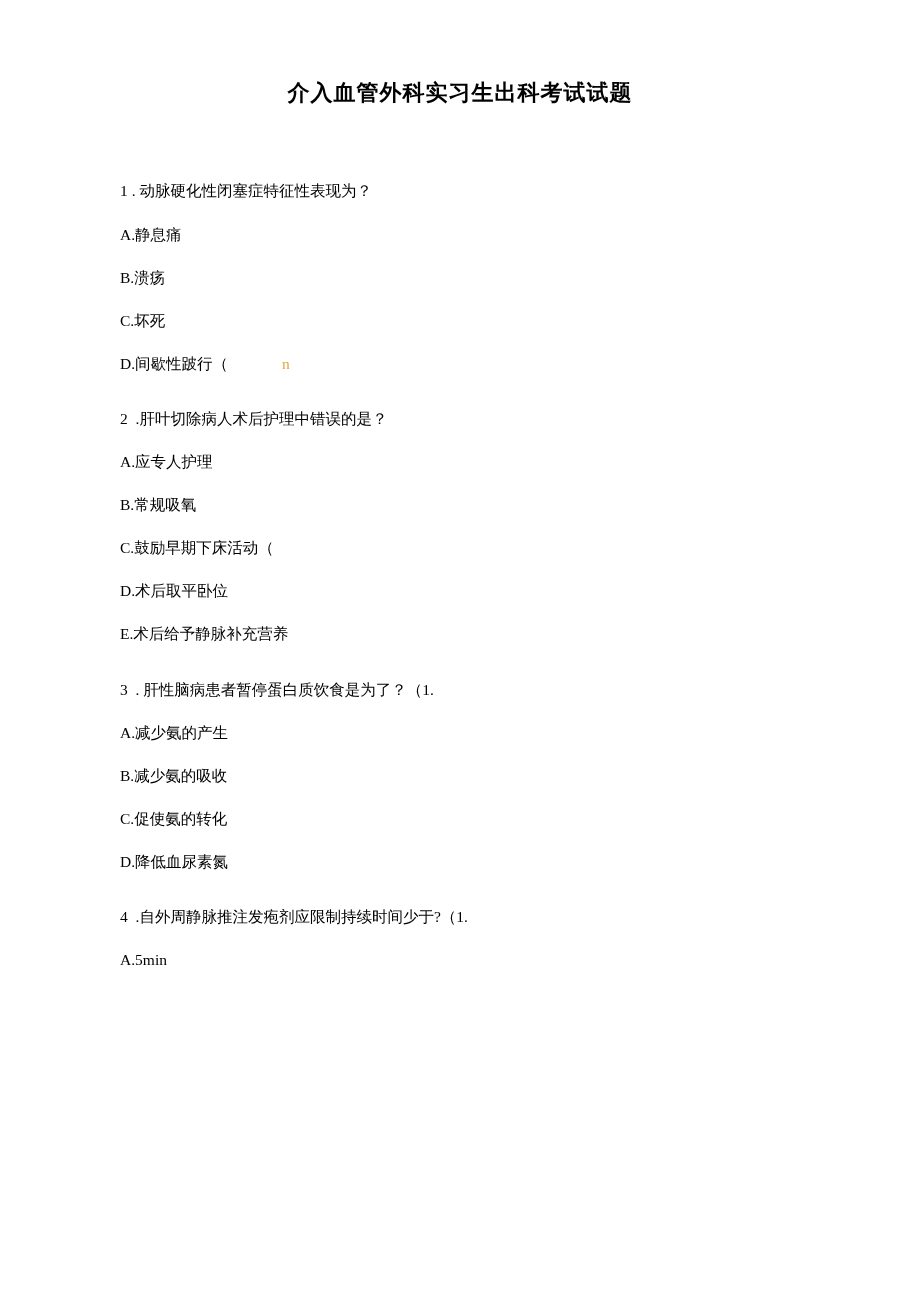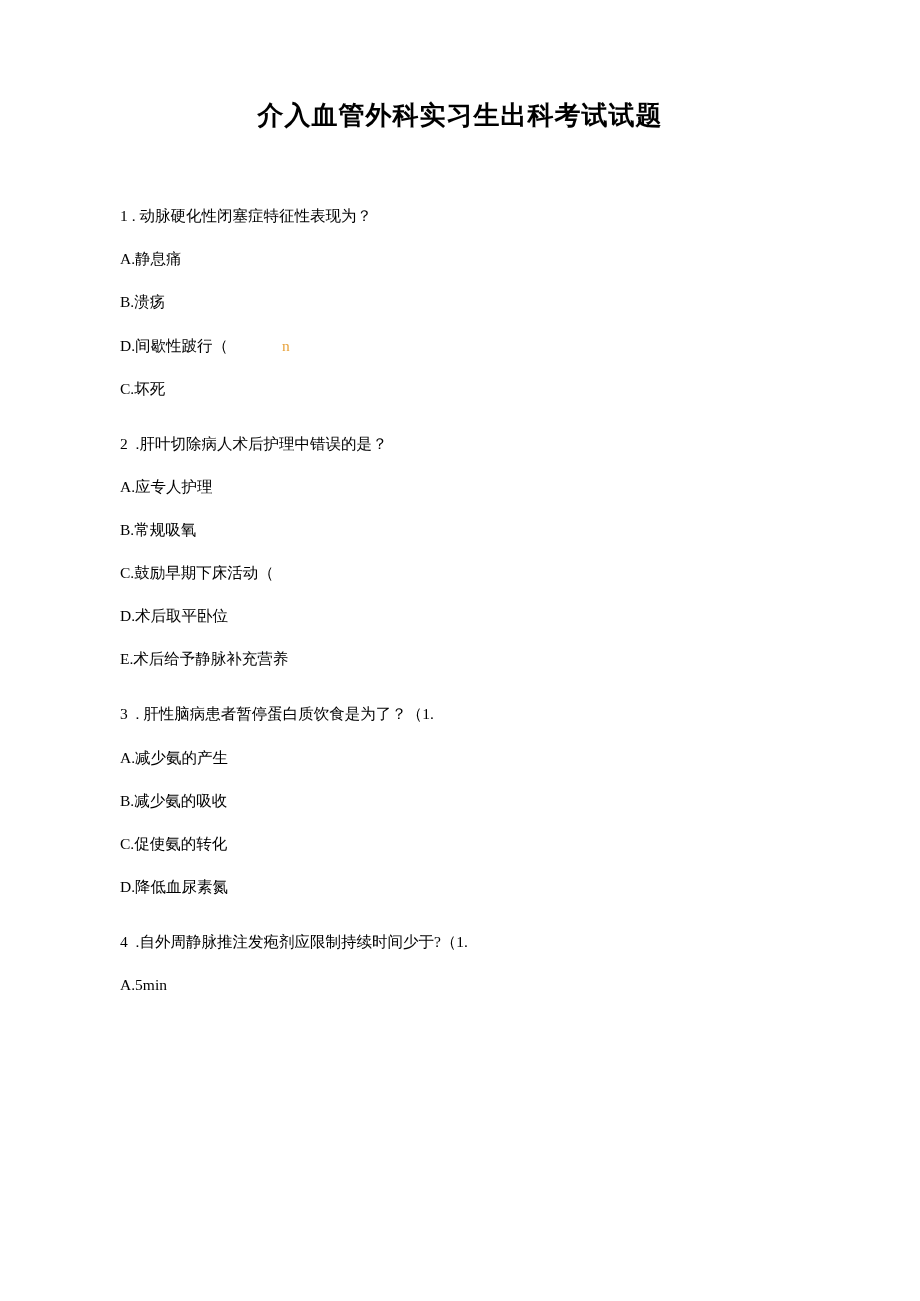--- a/index.html
+++ b/index.html
@@ -17,25 +17,25 @@
   }
   .page {
     width: 920px;
     height: 1301px;
     box-sizing: border-box;
     padding: 0 120px;
     position: relative;
   }
   .doc-title {
     text-align: center;
-    font-size: 26px;
+    font-size: 22px;
     font-weight: bold;
     letter-spacing: 1px;
     margin: 0;
-    padding-top: 100px;
+    padding-top: 80px;
     line-height: 1.2;
   }
   .meta-block {
     margin-top: 72px;
     font-size: 15.5px;
     line-height: 1.62;
   }
   .meta-line {
     white-space: pre;
   }
@@ -72,22 +72,22 @@
 
   <h1 class="doc-title">介入血管外科实习生出科考试试题</h1>
 
   <div class="meta-block">
   </div>
 
   <div class="question-block first">
     <div class="q-stem">1 . 动脉硬化性闭塞症特征性表现为？</div>
     <div class="q-option">A.静息痛</div>
     <div class="q-option">B.溃疡</div>
+    <div class="q-option">C.坏死</div>
     <div class="q-option"><span>D.间歇性跛行（</span><span class="marker" style="padding-left:54px;">n</span></div>
-    <div class="q-option">C.坏死</div>
   </div>
 
   <div class="question-block">
     <div class="q-stem">2  .肝叶切除病人术后护理中错误的是？</div>
     <div class="q-option">A.应专人护理</div>
     <div class="q-option">B.常规吸氧</div>
     <div class="q-option">C.鼓励早期下床活动（</div>
     <div class="q-option">D.术后取平卧位</div>
     <div class="q-option">E.术后给予静脉补充营养</div>
   </div>

